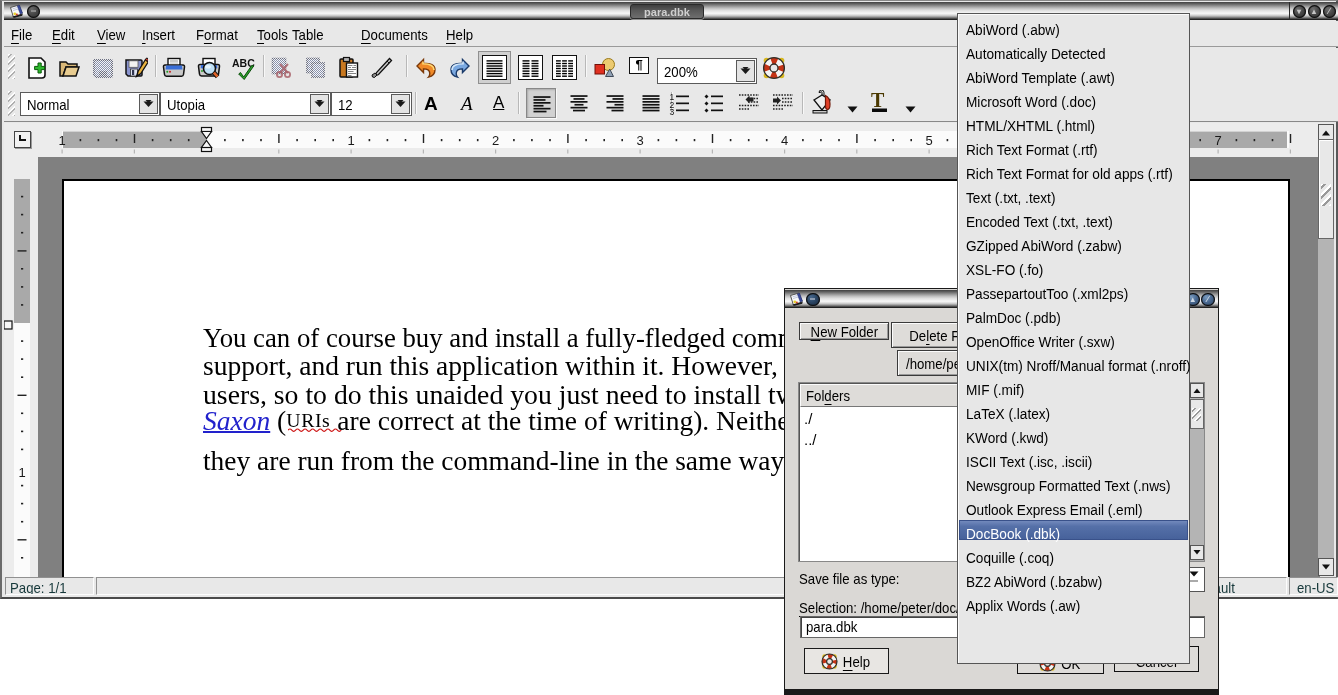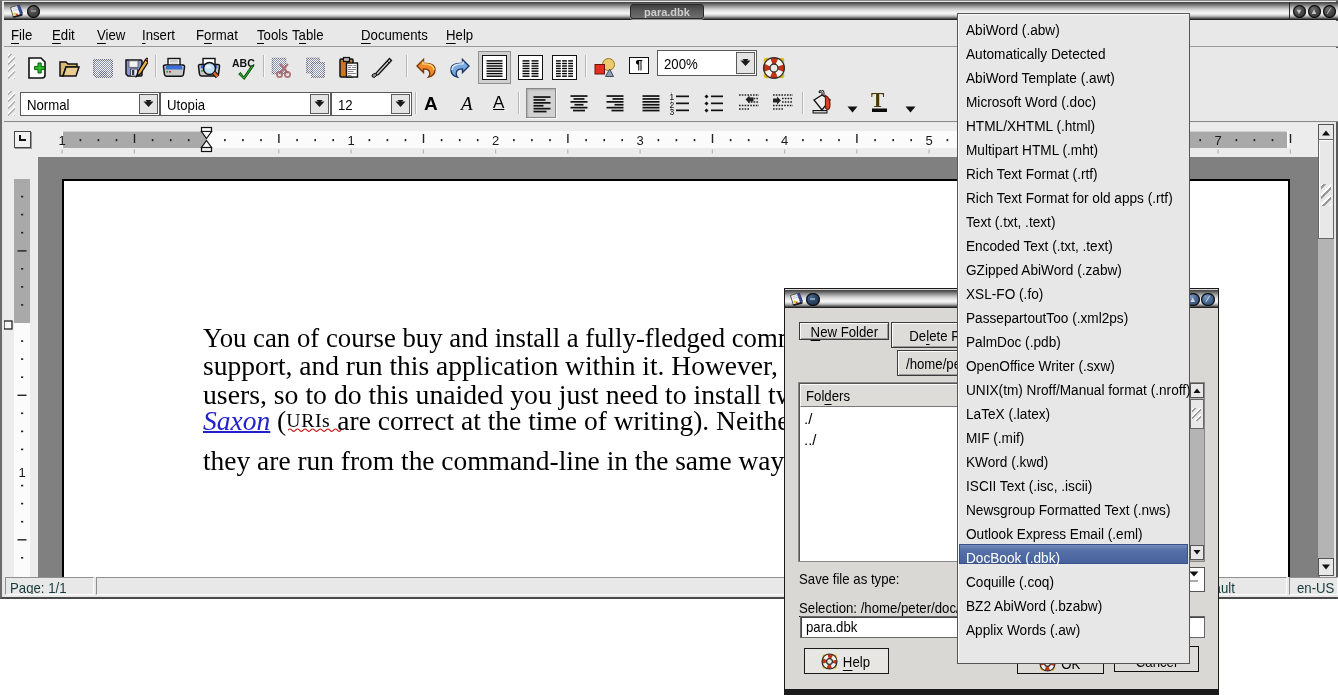--- a/index.html
+++ b/index.html
@@ -233,21 +233,21 @@
           <rect x="14.2" y="17.5" width="4.8" height="1.4" fill="#000"></rect>
         </svg>
       </div>
       <div class="tsep" style="left:581px"></div>
       <div class="ic" style="left:589px;top:8px"><svg width="24" height="24" viewBox="0 0 24 24" style="">
           <circle cx="15.5" cy="8.5" r="6" fill="#ecca70" stroke="#9a7a1a" stroke-width="1"></circle>
           <rect x="2" y="8.5" width="9.5" height="9.5" fill="#e03020" stroke="#701008" stroke-width="1"></rect>
           <path d="M12.5 20.5l4.2-7.5 3.8 7.5z" fill="#90a0b4" stroke="#404a58" stroke-width="1"></path>
         </svg></div>
       <div class="abs" style="left:625px;top:9px;width:20px;height:17px;background:#fff;border:1.5px solid #111;text-align:center;font-size:13px;font-weight:bold;line-height:14px">¶</div>
-      <div class="combo" style="left:653px;top:2px;width:100px;height:26px">
+      <div class="combo" style="left:653px;top:10px;width:100px;height:26px">
         <span class="tx" style="top:4px">200%</span>
         <span class="cbtn">
           <svg width="13" height="10" viewBox="0 0 13 10" style="">
             <path d="M1.5 2.5h10L6.5 8z" fill="#1a1a1a"></path>
             <path d="M3.5 1h6L6.5 4.2z" fill="#1a1a1a"></path>
           </svg>
         </span>
       </div>
       <div class="ic" style="left:758px;top:8px"><svg width="24" height="24" viewBox="0 0 24 24" style="">
           <g fill="#d8b820">
@@ -652,33 +652,32 @@
     <div class="abs" style="left:329px;top:357px;width:85px;height:26px;background:#dedcd9;border:1.8px solid #111;display:flex;align-items:flex-end;justify-content:center;font-size:15px">
       <span class="cc" style="margin-bottom:1px">Cancel</span>
     </div>
   </div>
 <div id="popup">
     <div class="pitem"><span class="cx">AbiWord (.abw)</span></div>
     <div class="pitem"><span class="cx">Automatically Detected</span></div>
     <div class="pitem"><span class="cx">AbiWord Template (.awt)</span></div>
     <div class="pitem"><span class="cx">Microsoft Word (.doc)</span></div>
     <div class="pitem"><span class="cx">HTML/XHTML (.html)</span></div>
-    <div class="pitem"><span class="cx">Multipart HTML (.mht)</span></div>
     <div class="pitem"><span class="cx">Rich Text Format (.rtf)</span></div>
     <div class="pitem"><span class="cx">Rich Text Format for old apps (.rtf)</span></div>
     <div class="pitem"><span class="cx">Text (.txt, .text)</span></div>
     <div class="pitem"><span class="cx">Encoded Text (.txt, .text)</span></div>
     <div class="pitem"><span class="cx">GZipped AbiWord (.zabw)</span></div>
     <div class="pitem"><span class="cx">XSL-FO (.fo)</span></div>
     <div class="pitem"><span class="cx">PassepartoutToo (.xml2ps)</span></div>
     <div class="pitem"><span class="cx">PalmDoc (.pdb)</span></div>
     <div class="pitem"><span class="cx">OpenOffice Writer (.sxw)</span></div>
     <div class="pitem"><span class="cx">UNIX(tm) Nroff/Manual format (.nroff)</span></div>
+    <div class="pitem"><span class="cx">MIF (.mif)</span></div>
     <div class="pitem"><span class="cx">LaTeX (.latex)</span></div>
-    <div class="pitem"><span class="cx">MIF (.mif)</span></div>
     <div class="pitem"><span class="cx">KWord (.kwd)</span></div>
     <div class="pitem"><span class="cx">ISCII Text (.isc, .iscii)</span></div>
     <div class="pitem"><span class="cx">Newsgroup Formatted Text (.nws)</span></div>
     <div class="pitem"><span class="cx">Outlook Express Email (.eml)</span></div>
     <div class="pitem sel"><span class="hl"></span><span class="cx" style="position:relative;color:#fff">DocBook (.dbk)</span></div>
     <div class="pitem"><span class="cx">Coquille (.coq)</span></div>
     <div class="pitem"><span class="cx">BZ2 AbiWord (.bzabw)</span></div>
     <div class="pitem"><span class="cx">Applix Words (.aw)</span></div>
   </div>
 </body></html>

